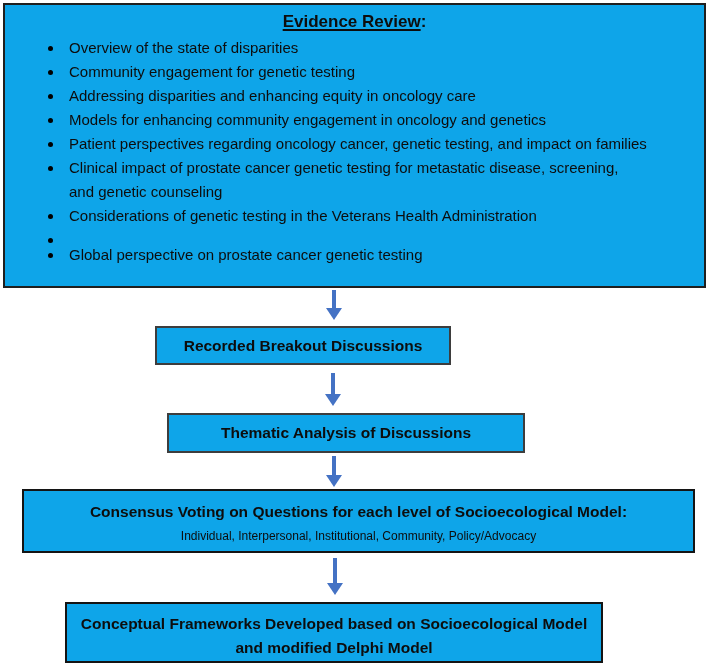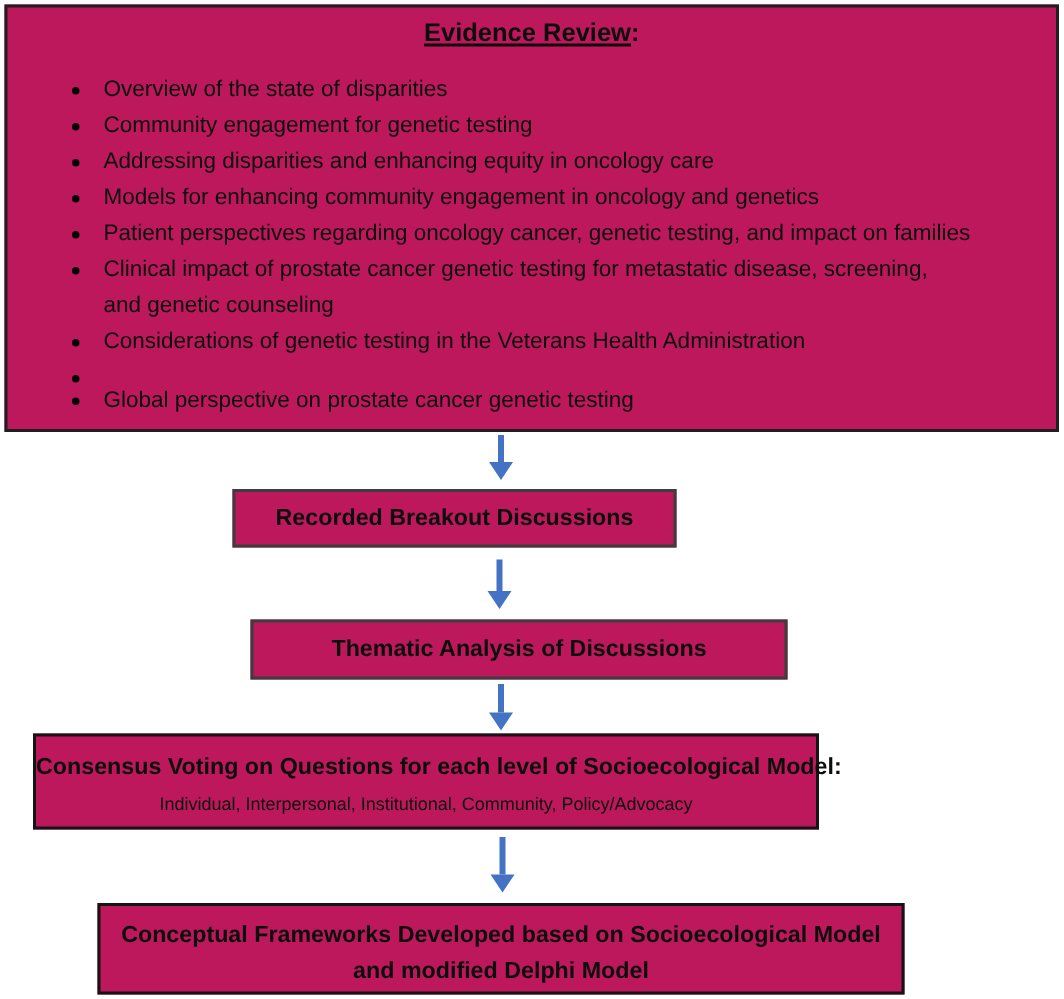--- a/index.html
+++ b/index.html
@@ -8,42 +8,42 @@
     width: 709px;
     height: 666px;
     background: #ffffff;
     font-family: "Liberation Sans", sans-serif;
     color: #0d0d0d;
     overflow: hidden;
   }
   .box {
     position: absolute;
     box-sizing: border-box;
-    background: #be185d;
+    background: #0ea5e9;
   }
   
   .evidence-box {
     left: 3px; top: 3px; width: 703px; height: 285px;
     border: 2px solid #1f1f1f;
   }
   .evidence-title {
     text-align: center;
     font-size: 17px;
     font-weight: bold;
     margin-top: 5px;
     line-height: 24px;
   }
   .evidence-title .underlined {
     text-decoration: underline;
     text-decoration-thickness: 1.5px;
     text-underline-offset: 2px;
   }
   .bullet-list {
     list-style: none;
-    margin: 14px 0 0 0;
+    margin: 2px 0 0 0;
     padding: 0 4px 0 43px;
   }
   .bullet-item {
     display: flex;
     align-items: flex-start;
     font-size: 15px;
     line-height: 24px;
   }
   .dot {
     flex: 0 0 auto;
@@ -62,21 +62,21 @@
     display: flex;
     align-items: center;
     justify-content: center;
     font-weight: bold;
     font-size: 15.5px;
     text-align: center;
   }
   .recorded-box { left: 155px; top: 326px; width: 296px; height: 39px; }
   .thematic-box { left: 167px; top: 413px; width: 358px; height: 40px; }
   .consensus-box {
-    left: 22px; top: 489px; width: 524px; height: 64px;
+    left: 22px; top: 489px; width: 673px; height: 64px;
     border: 2px solid #141414;
     text-align: center;
     padding-top: 9px;
   }
   .consensus-line1 { font-weight: bold; font-size: 15.5px; line-height: 24px; white-space: nowrap; }
   .consensus-line2 { font-weight: normal; font-size: 12px; line-height: 24px; white-space: nowrap; }
   .conceptual-box {
     left: 65px; top: 602px; width: 538px; height: 61px;
     border: 2px solid #141414;
     text-align: center;

